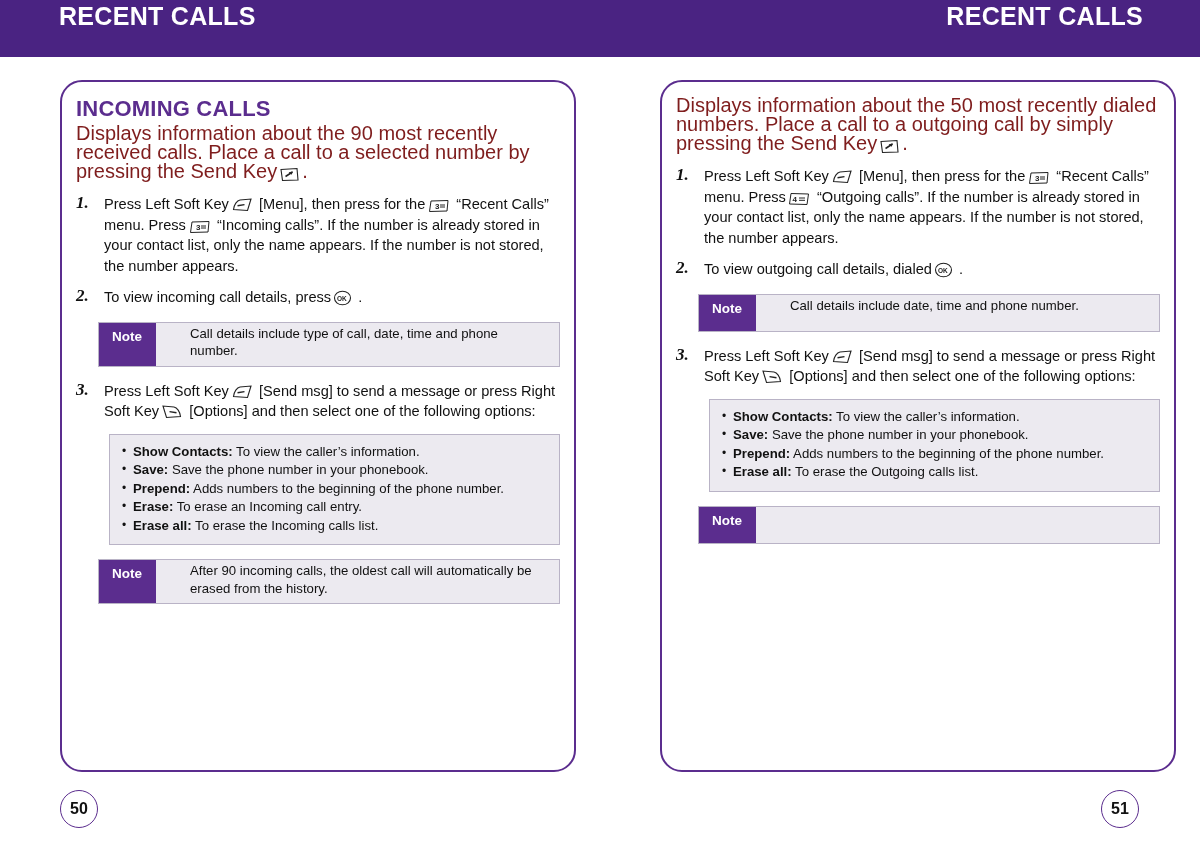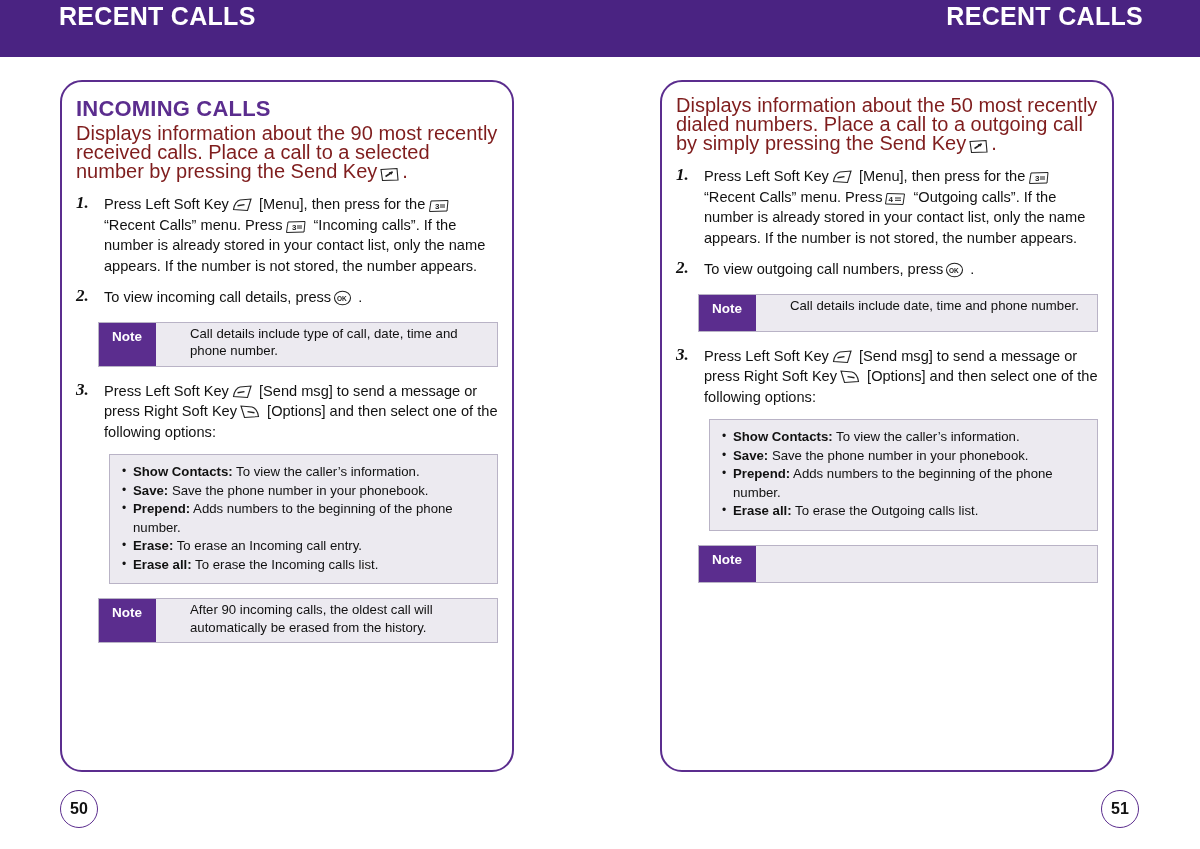--- a/index.html
+++ b/index.html
@@ -37,21 +37,21 @@
     color: #ffffff;
     font-family: "Liberation Sans", sans-serif;
   }
   .header-title.left  { left: 59px; }
   .header-title.right { right: 57px; }
 
   
   .panel {
     position: absolute;
     top: 80px;
-    width: 454px;
+    width: 516px;
     height: 692px;
     border: 2px solid #5b2d8e;
     border-radius: 22px;
     box-sizing: border-box;
     background: #ffffff;
   }
   .panel.left  { left: 60px; }
   .panel.right { left: 660px; }
 
   .panel-inner {
@@ -299,21 +299,21 @@
         <span>“Recent Calls” menu. Press</span><span class="key"><svg width="23" height="14" viewBox="0 0 23 14">
               <path d="M3 1.5 L20.5 2 L19 12.5 L1.5 12 Z" fill="#fff" stroke="#222" stroke-width="1"></path>
               <text x="4.5" y="10" font-family="Liberation Sans, sans-serif" font-size="8" font-weight="bold" fill="#222">4</text>
               <path d="M11 6 h6 M11 8.3 h6" stroke="#222" stroke-width="1"></path>
             </svg></span>
         <span>“Outgoing calls”. If the number is already stored in your contact list, only the name appears. If the number is not stored, the number appears.</span>
       </div>
 
       <div class="step">
         <span class="step-num">2.</span>
-        <span>To view outgoing call numbers, press</span><span class="key"><svg width="19" height="16" viewBox="0 0 19 16">
+        <span>To view outgoing call details, dialed</span><span class="key"><svg width="19" height="16" viewBox="0 0 19 16">
               <ellipse cx="9.5" cy="8" rx="8" ry="6.8" fill="#fff" stroke="#222" stroke-width="1.1"></ellipse>
               <text x="4" y="11" font-family="Liberation Sans, sans-serif" font-size="6.5" font-weight="bold" fill="#222">OK</text>
             </svg></span>
         <span>.</span>
       </div>
 
       <div class="note-box">
         <div class="note-badge">Note</div>
         <div class="note-text">Call details include date, time and phone number.</div>
       </div>

